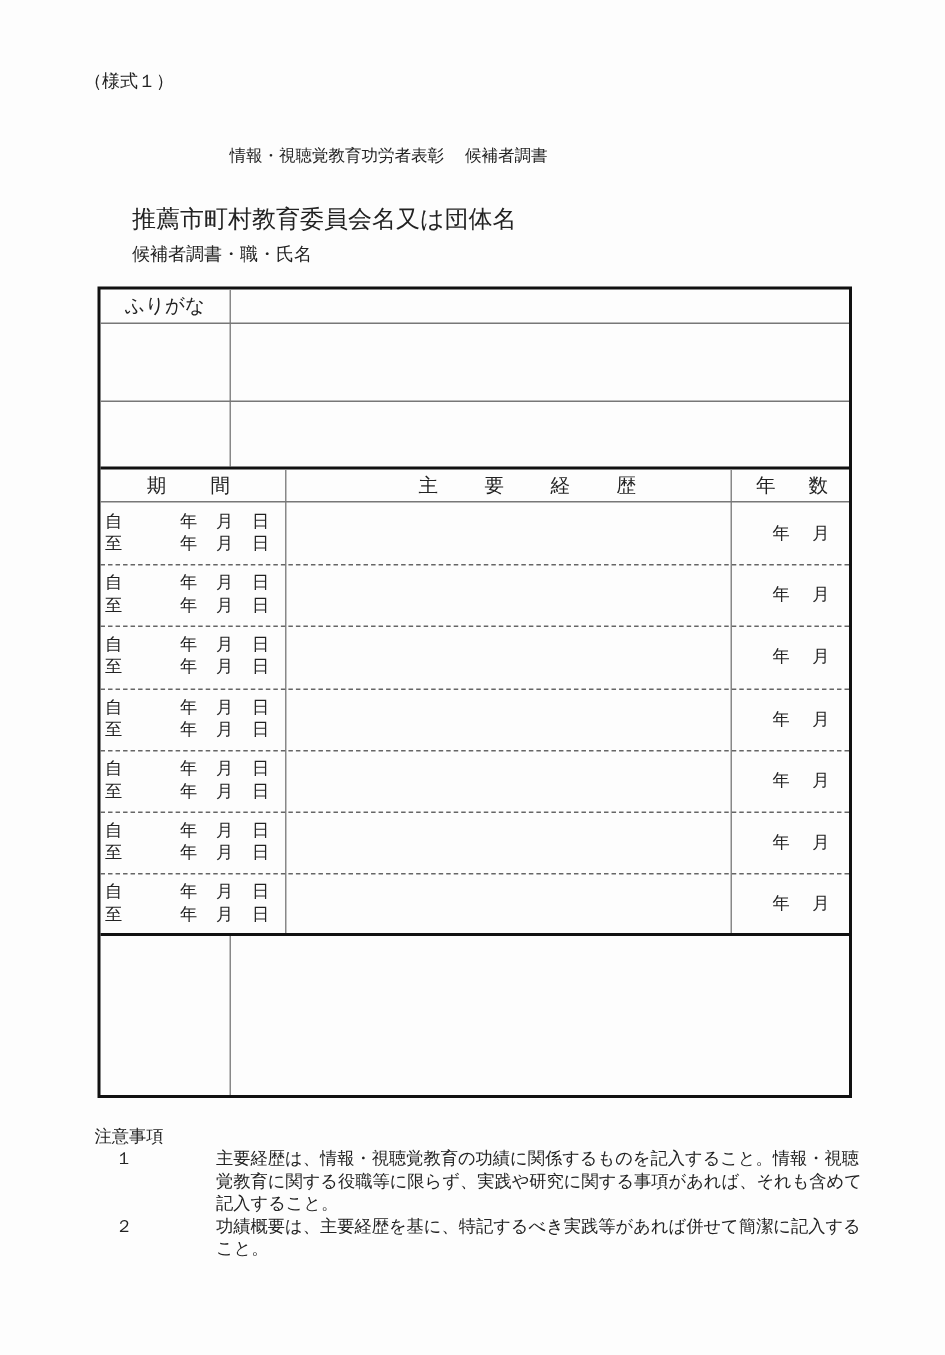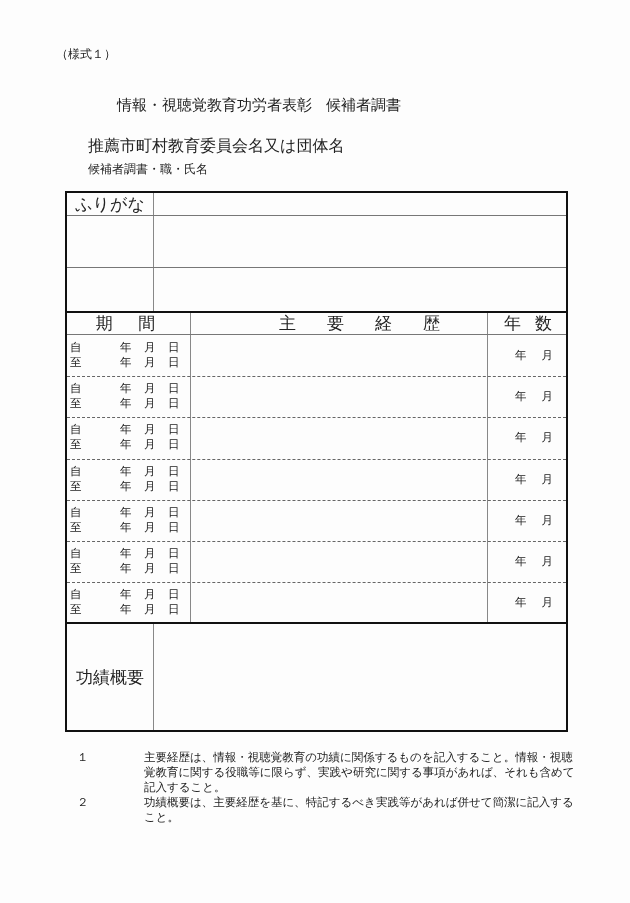--- a/index.html
+++ b/index.html
@@ -1,29 +1,29 @@
 <!DOCTYPE html>
 <html><head>
 <meta charset="utf-8">
 <style>
   html, body { margin:0; padding:0; background:#fdfdfd; }
   body { width:630px; height:903px; position:relative; font-family:"DejaVu Serif","Liberation Serif",serif; color:#222; font-size:11.5px; overflow:hidden; }
   .abs { position:absolute; white-space:nowrap; }
   #form-label { left:56px; top:46px; font-size:12px; }
-  #doc-title { left:0; width:518px; text-align:center; top:96px; font-size:15px; }
+  #doc-title { left:0; width:518px; text-align:center; top:96px; font-size:11px; }
   #title-gap { display:inline-block; width:14px; }
   #field-1 { left:88px; top:136px; font-size:16px; }
   #field-2 { left:88px; top:161px; font-size:12px; }
 
   #table { position:absolute; left:65px; top:191px; width:499px; height:537px; border:2px solid #111; box-sizing:content-box; }
   .hline { position:absolute; left:0; right:0; height:0; border-top:1px solid #777; }
   .hline.thick { border-top:2px solid #111; }
   .hline.dash { border-top:1px dashed #666; }
   .vline { position:absolute; width:0; border-left:1px solid #888; }
-  .cell { position:absolute; display:flex; align-items:center; justify-content:center; font-size:17px; }
+  .cell { position:absolute; display:flex; align-items:center; justify-content:center; font-size:13px; }
   .period { position:absolute; left:3px; width:118px; font-size:11.5px; line-height:15px; }
   .prow { display:flex; }
   .prow .k { width:50px; }
   .prow .y { width:24px; }
   .prow .m { width:24px; }
   .prow .d { width:20px; }
   .yrs { position:absolute; left:422px; width:72px; display:flex; justify-content:space-between; font-size:11.5px; padding:0 8px 0 26px; box-sizing:border-box; }
 
   #notes { position:absolute; left:63px; top:750px; width:520px; font-size:11.5px; line-height:15px; }
   .note-item { display:flex; margin-left:14px; }
@@ -213,25 +213,25 @@
       <div class="cell" style="left:124px; top:390.20000000000005px; width:296px; height:40.2px;"></div>
       <div class="yrs" style="top:402.20000000000005px;">
       <span>年</span>
       <span>月</span>
     </div>
     </div>
 
   <div class="hline thick" style="top:429px;"></div>
 
   <div class="vline" style="left:86px; top:431px; height:106px;"></div>
-  <div class="cell" style="left:0; top:431px; width:86px; height:106px;">功績概要</div>
   <div class="cell" style="left:87px; top:431px; width:412px; height:106px;"></div>
 </div>
 
 <div id="notes">
+  <div>注意事項</div>
   <div class="note-item">
     <span class="note-num">１</span>
     <span class="note-text">主要経歴は、情報・視聴覚教育の功績に関係するものを記入すること。情報・視聴覚教育に関する役職等に限らず、実践や研究に関する事項があれば、それも含めて記入すること。</span>
   </div>
   <div class="note-item">
     <span class="note-num">２</span>
     <span class="note-text">功績概要は、主要経歴を基に、特記するべき実践等があれば併せて簡潔に記入すること。</span>
   </div>
 </div>
 

